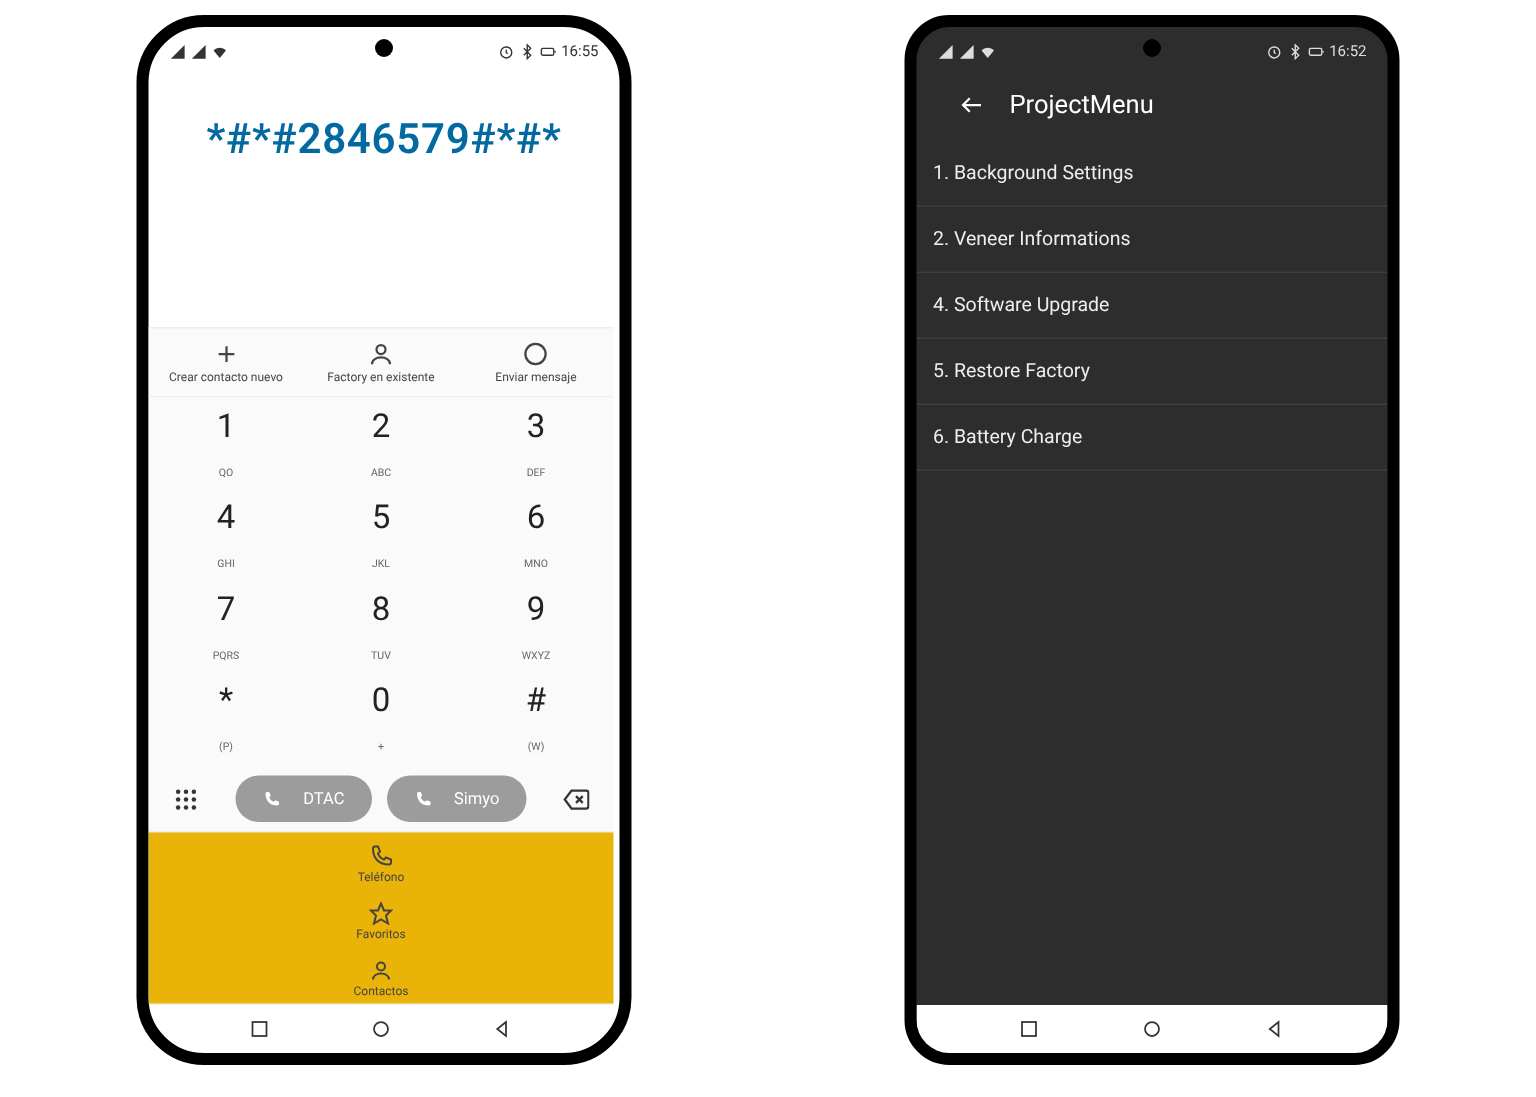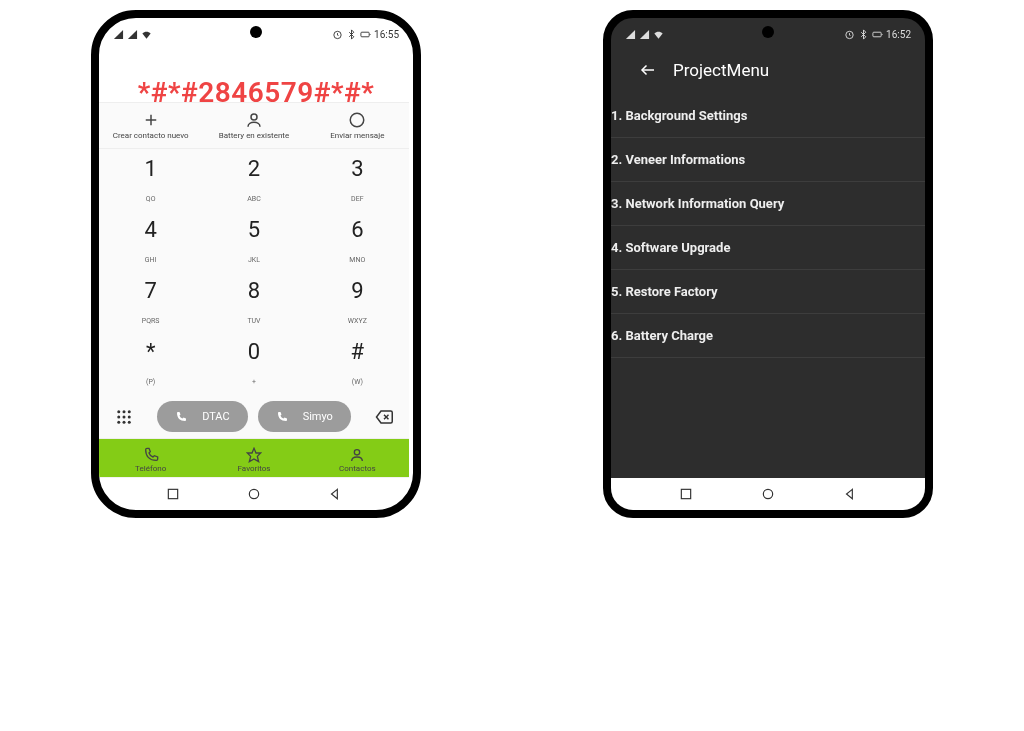--- a/index.html
+++ b/index.html
@@ -12,21 +12,21 @@
     display: flex;
     justify-content: space-around;
     align-items: flex-start;
     padding-top: 10px;
     box-sizing: border-box;
   }
 
   
   .phone {
     width: 330px;
-    height: 508px;
+    height: 700px;
     border-radius: 45px;
     border: 8px solid #000;
     background: #fff;
     position: relative;
     overflow: hidden;
     box-sizing: border-box;
   }
   .phone.dark { background: #2d2d2d; border-radius: 30px; }
 
   .notch {
@@ -59,21 +59,21 @@
   }
   .status svg { width: 11px; height: 11px; }
 
   
   .dialed {
     font-size: 28px;
     font-weight: 600;
     letter-spacing: 0.5px;
     text-align: center;
     padding: 30px 8px 10px 8px;
-    color: #ef4444;
+    color: #0369a1;
   }
 
   .actions {
     display: flex;
     border-top: 1px solid #eee;
     border-bottom: 1px solid #eee;
     background: #fafafa;
     margin-top: 140px;
   }
   .actions .act {
@@ -117,21 +117,22 @@
     font-size: 11px;
     display: flex;
     align-items: center;
     gap: 15px;
   }
   .callbtn svg { width: 12px; height: 12px; }
 
   .navtabs {
     display: flex;
     border-top: 1px solid #eee;
-    background: #84cc16;
+    background: #eab308;
+    flex-direction: column;
   }
   .navtabs .tab {
     flex: 1;
     text-align: center;
     padding: 8px 0 4px 0;
     font-size: 8px;
     color: #444;
   }
   .navtabs .tab svg { width: 16px; height: 16px; display: block; margin: 0 auto 1px auto; }
 
@@ -153,23 +154,22 @@
     padding: 14px 28px;
     color: #fff;
   }
   .pm-header .back { width: 18px; height: 18px; }
   .pm-header .title { font-size: 17px; }
 
   .pm-list { }
   .pm-item {
     color: #eee;
     font-size: 13px;
-    padding: 14px 0;
+    padding: 14px 11px;
     border-bottom: 1px solid #3d3d3d;
-    font-weight: bold;
   }
 
   .phone.dark .sysnav { position: absolute; bottom: 0; left: 0; right: 0; }
   .phone.light .bottom-area { position: absolute; bottom: 0; left: 0; right: 4px; }
 </style>
 </head>
 <body>
 
 <div class="phone light">
   <div class="notch"></div>
@@ -211,21 +211,21 @@
             <line x1="12" y1="5" x2="12" y2="19"></line>
             <line x1="5" y1="12" x2="19" y2="12"></line>
           </svg>
         <span>Crear contacto nuevo</span>
       </div>
       <div class="act">
         <svg viewBox="0 0 24 24" fill="none" stroke="currentColor" stroke-width="2">
             <circle cx="12" cy="8" r="4"></circle>
             <path d="M4 21c0-4 4-6 8-6s8 2 8 6"></path>
           </svg>
-        <span>Battery en existente</span>
+        <span>Factory en existente</span>
       </div>
       <div class="act">
         <svg viewBox="0 0 24 24" fill="none" stroke="currentColor" stroke-width="2">
             <circle cx="12" cy="12" r="9"></circle>
           </svg>
         <span>Enviar mensaje</span>
       </div>
     </div>
 
     <div class="keypad">
@@ -381,21 +381,20 @@
     <svg class="back" viewBox="0 0 24 24" fill="none" stroke="currentColor" stroke-width="2">
         <line x1="20" y1="12" x2="4" y2="12"></line>
         <polyline points="10 18 4 12 10 6"></polyline>
       </svg>
     <div class="title">ProjectMenu</div>
   </div>
 
   <div class="pm-list">
     <div class="pm-item">1. Background Settings</div>
     <div class="pm-item">2. Veneer Informations</div>
-    <div class="pm-item">3. Network Information Query</div>
     <div class="pm-item">4. Software Upgrade</div>
     <div class="pm-item">5. Restore Factory</div>
     <div class="pm-item">6. Battery Charge</div>
   </div>
 
   <div class="sysnav">
     <svg class="navbtn" viewBox="0 0 24 24" fill="none" stroke="currentColor" stroke-width="2">
         <rect x="4" y="4" width="16" height="16"></rect>
       </svg>
     <svg class="navbtn" viewBox="0 0 24 24" fill="none" stroke="currentColor" stroke-width="2">

